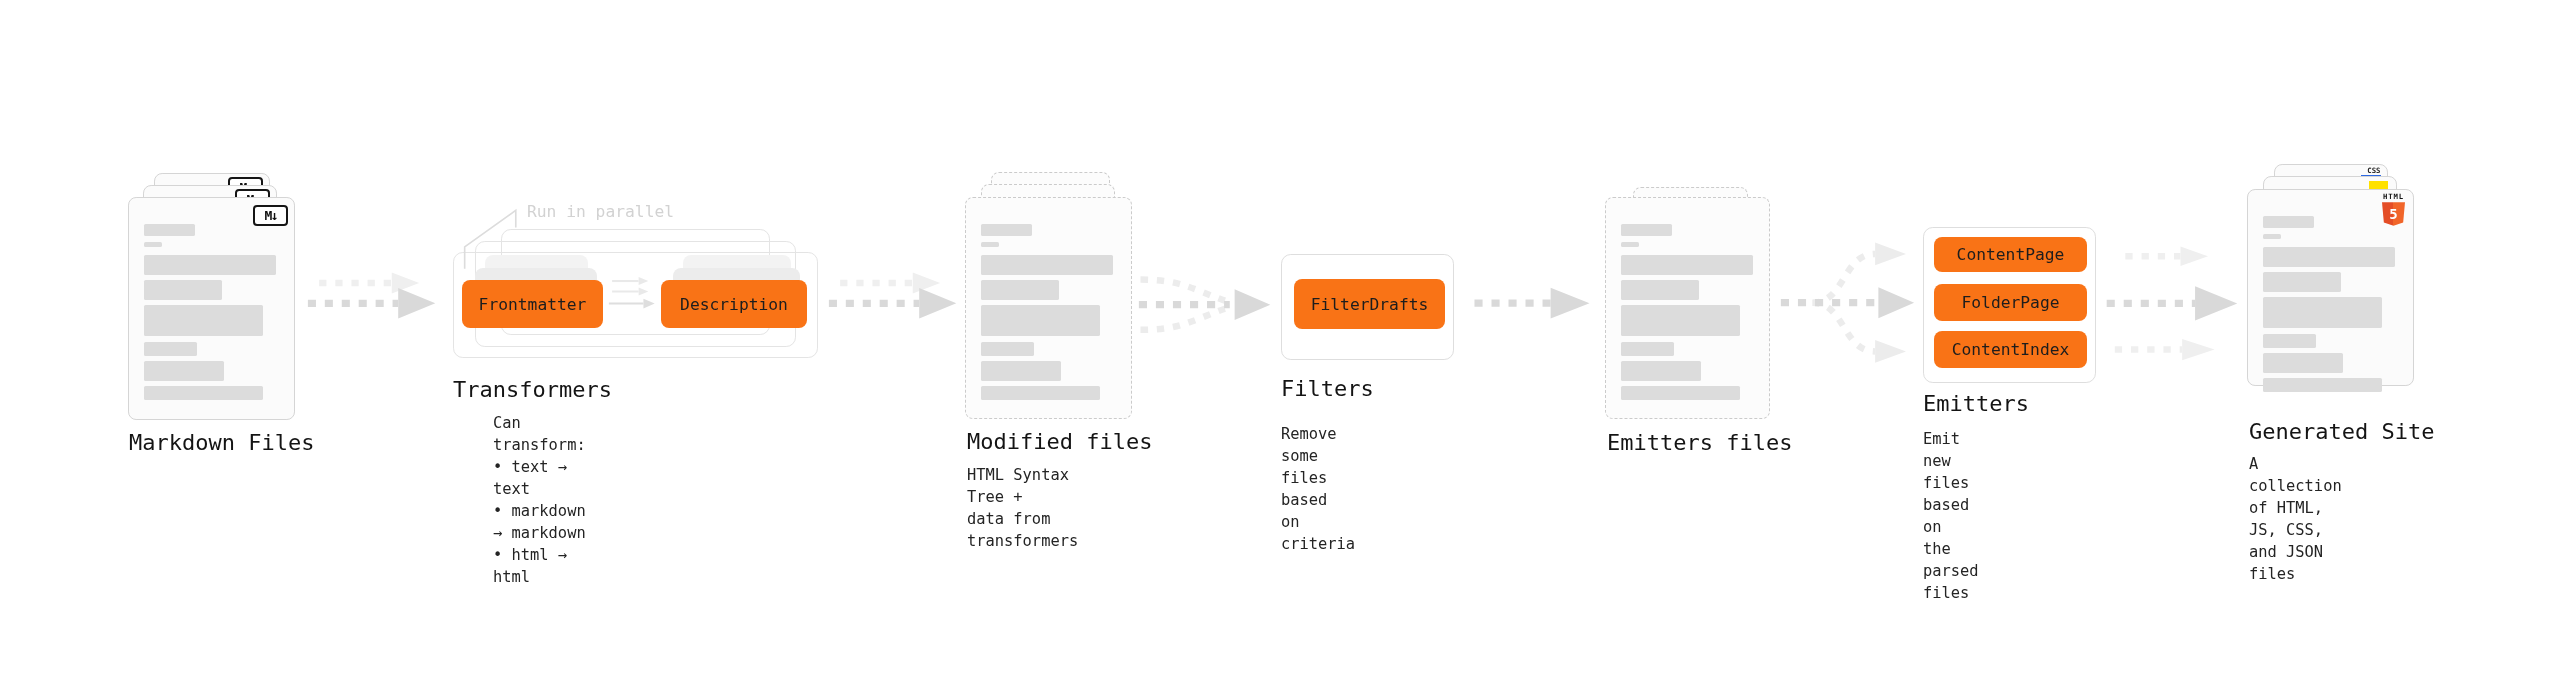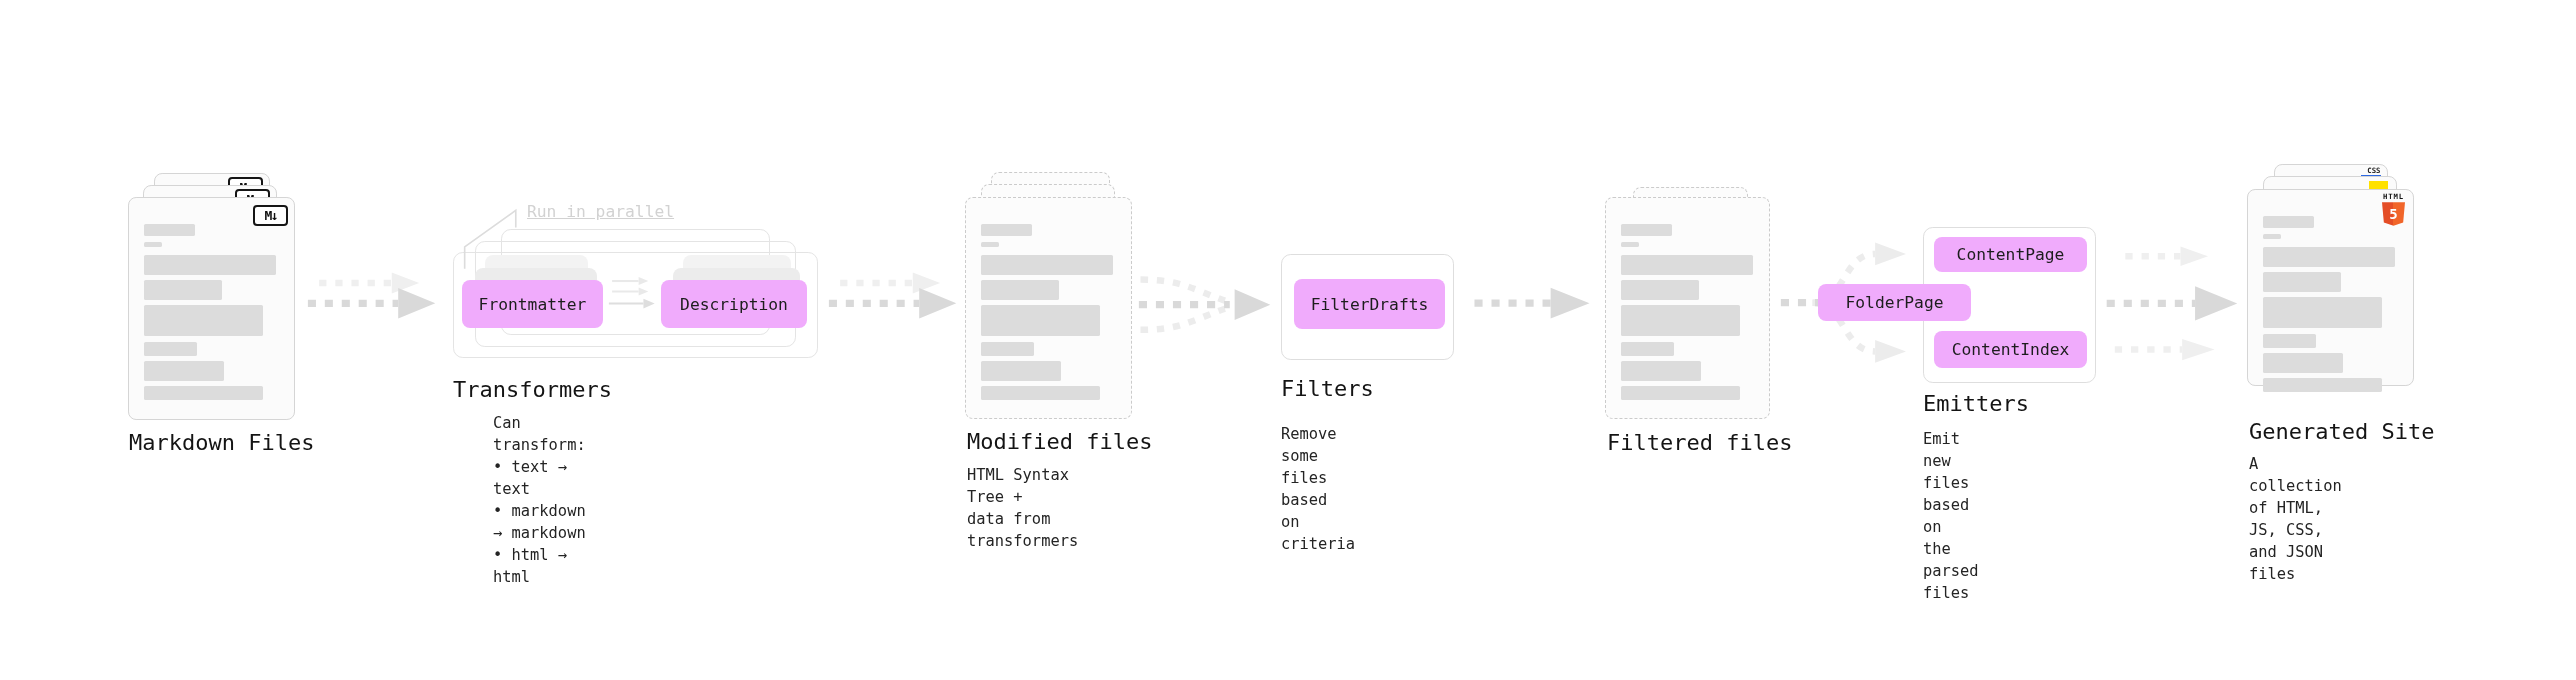--- a/index.html
+++ b/index.html
@@ -34,30 +34,30 @@
   .html5-badge{position:absolute;right:6.5px;top:3.3px;width:26px;text-align:center;}
   .html5-badge .word{font-size:7.3px;font-weight:bold;letter-spacing:0.8px;color:#111;line-height:8.1px;}
   .html5-badge .shield{width:23px;height:23.6px;margin:0.8px auto 0;
       background:linear-gradient(90deg,#e44d26 50%,#f16529 50%);
       clip-path:polygon(0 0,100% 0,92% 86%,50% 100%,8% 86%);
       display:flex;align-items:center;justify-content:center;color:#fff;font-weight:bold;font-size:14px;}
 
   
   .outline-box{position:absolute;border:1.6px solid #e4e4e4;border-radius:9.8px;box-sizing:border-box;background:transparent;}
   .outline-box.darker{border-color:#dedede;}
-  .pill{position:absolute;background:#f0abfc;border-radius:8.1px;display:flex;align-items:center;justify-content:center;
+  .pill{position:absolute;background:#f97316;border-radius:8.1px;display:flex;align-items:center;justify-content:center;
         font-size:16.3px;color:#1d1d1d;white-space:nowrap;}
   .ghost{position:absolute;border-radius:8.1px;}
   .ghost.g1{background:#ececec;}
   .ghost.g2{background:#f3f3f3;}
 
   
   .heading{position:absolute;font-size:22px;line-height:1.1;color:#141414;white-space:nowrap;}
   .desc{position:absolute;font-size:15.4px;line-height:22px;color:#242424;white-space:pre-line;}
-  .annotation{position:absolute;font-size:16.3px;color:#d2d2d2;white-space:nowrap;text-decoration:underline;}
+  .annotation{position:absolute;font-size:16.3px;color:#d2d2d2;white-space:nowrap;}
 </style>
 </head>
 <body>
 
 <div class="canvas">
 
   <div class="stage">
     <div class="doc-card" style="left:154px;top:173px;width:116px;height:202px;">
       <div class="md-badge back">M↓</div>
     </div>
@@ -183,36 +183,36 @@
         <i></i>
           <i></i>
           <i></i>
           <i></i>
           <i></i>
           <i></i>
           <i></i>
           <i></i>
       </div>
     </div>
-    <div class="heading" style="left:1607px;top:431px;">Filtered files</div>
+    <div class="heading" style="left:1607px;top:431px;">Emitters files</div>
   </div>
 
   <svg style="left:1776px;top:236px;" width="143" height="135" viewBox="0 0 176 166">
     <path d="M45,82 C85,82 82,22 122,22" fill="none" stroke="#ececec" stroke-width="8" stroke-dasharray="9 11"></path>
     <polygon points="122,8 122,36 160,22" fill="#ececec"></polygon>
     <path d="M45,82 C85,82 82,142 122,142" fill="none" stroke="#ececec" stroke-width="8" stroke-dasharray="9 11"></path>
     <polygon points="122,128 122,156 160,142" fill="#ececec"></polygon>
     <line x1="6" y1="82" x2="122" y2="82" stroke="#d9d9d9" stroke-width="9" stroke-dasharray="10 11"></line>
     <polygon points="126,63 126,101 170,82" fill="#d9d9d9"></polygon>
   </svg>
 
   <div class="stage">
     <div class="outline-box darker" style="left:1923px;top:227px;width:173px;height:156px;"></div>
     <div class="pill" style="left:1934px;top:237px;width:153px;height:35px;">ContentPage</div>
-    <div class="pill" style="left:1818px;top:284px;width:153px;height:37px;">FolderPage</div>
+    <div class="pill" style="left:1934px;top:284px;width:153px;height:37px;">FolderPage</div>
     <div class="pill" style="left:1934px;top:331px;width:153px;height:37px;">ContentIndex</div>
     <div class="heading" style="left:1923px;top:392px;">Emitters</div>
     <div class="desc" style="left:1923px;top:428px;">Emit new files based on
 the parsed files</div>
   </div>
 
   <svg style="left:2101px;top:240px;" width="146" height="130" viewBox="0 0 180 160">
     <g>
       <line x1="30" y1="20" x2="98" y2="20" stroke="#efefef" stroke-width="8" stroke-dasharray="9 11"></line>
       <polygon points="98,8 98,32 132,20" fill="#efefef"></polygon>

